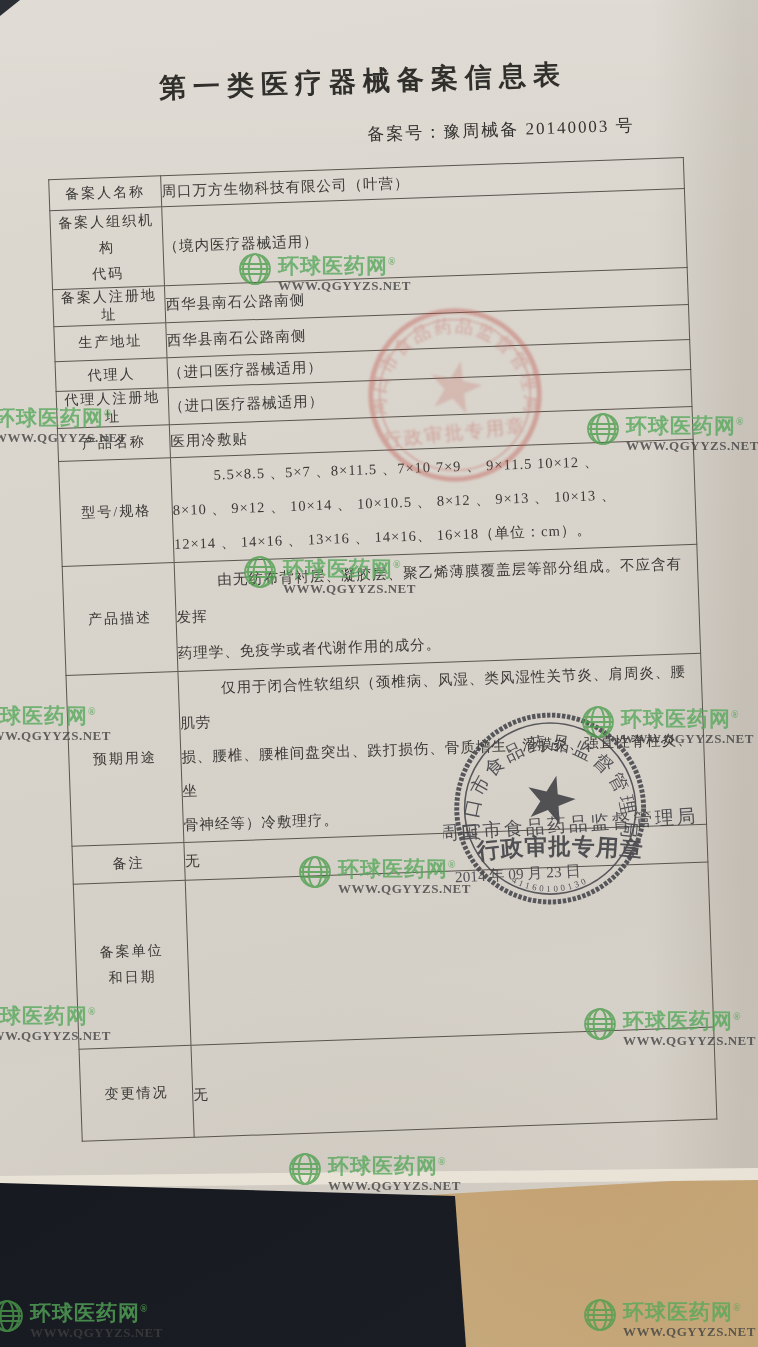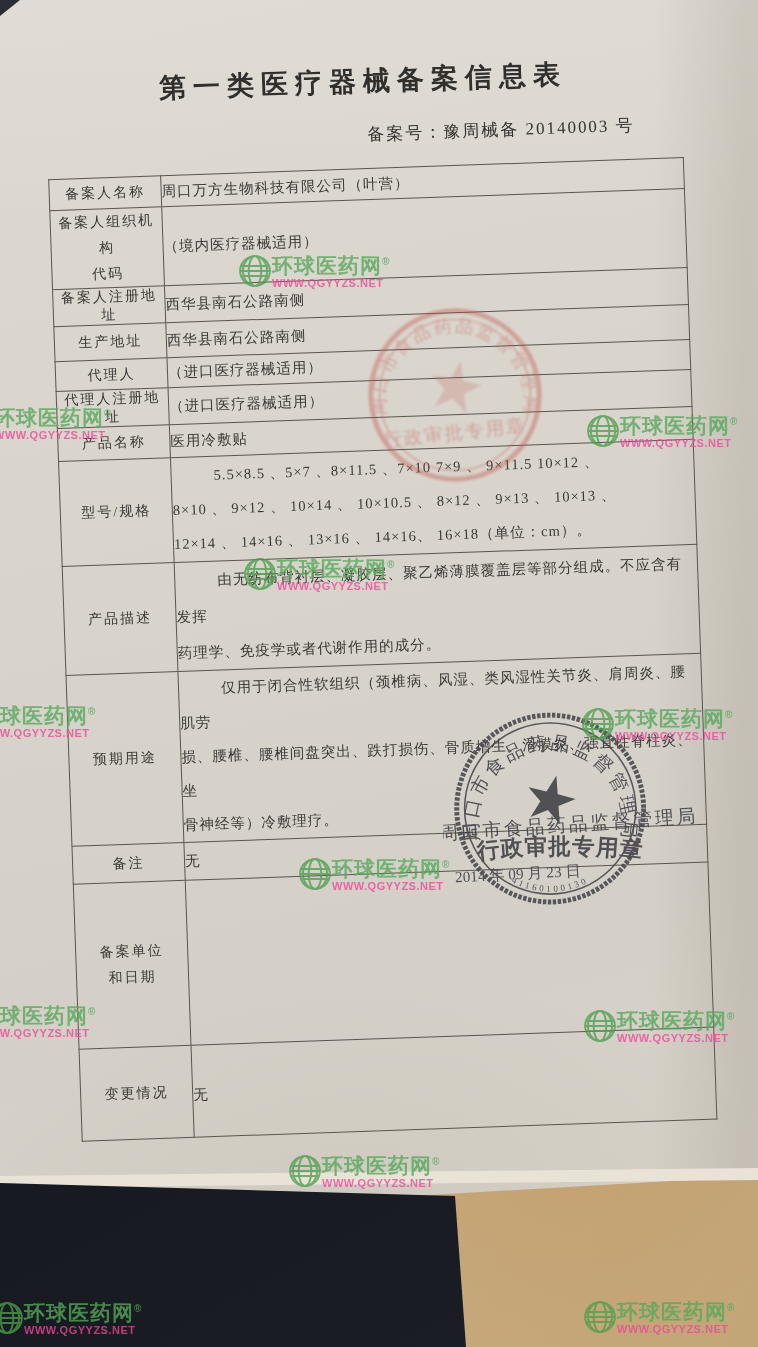--- a/index.html
+++ b/index.html
@@ -47,26 +47,26 @@
   .mline .ind{text-indent:42px;}
   .desc div{line-height:36px;}
   .vtop{vertical-align:top;}
   .vtop .v{padding-top:8px;}
 
   
   .stamp-red{position:absolute;left:362px;top:302px;z-index:15;opacity:.38;filter:blur(1.1px);}
   .stamp-black{position:absolute;left:443px;top:710px;z-index:20;opacity:.88;filter:blur(.3px);}
 
   
-  .wm{position:absolute;z-index:50;display:flex;align-items:center;opacity:.78;
-      font-family:Liberation Sans, sans-serif;pointer-events:none;}
+  .wm{position:absolute;z-index:50;display:flex;align-items:flex-start;gap:6px;opacity:.78;
+      font-family:Liberation Serif, serif;pointer-events:none;}
   .wm .globe{flex:0 0 auto;margin-top:2px;}
   .wm .brand{font-size:21px;font-weight:bold;color:#55a85a;letter-spacing:1px;line-height:23px;white-space:nowrap;}
   .wm .brand sup{font-size:10px;}
-  .wm .url{font-size:11px;font-weight:bold;color:#ec4899;letter-spacing:.5px;white-space:nowrap;}
+  .wm .url{font-size:13px;font-weight:bold;color:#404040;letter-spacing:.5px;white-space:nowrap;}
 </style>
 </head>
 <body>
 
 <div class="page">
 
   <div class="shade"></div>
   <div class="desk-tan"></div>
   <div class="paper-edge"></div>
   <div class="desk-dark"></div>

